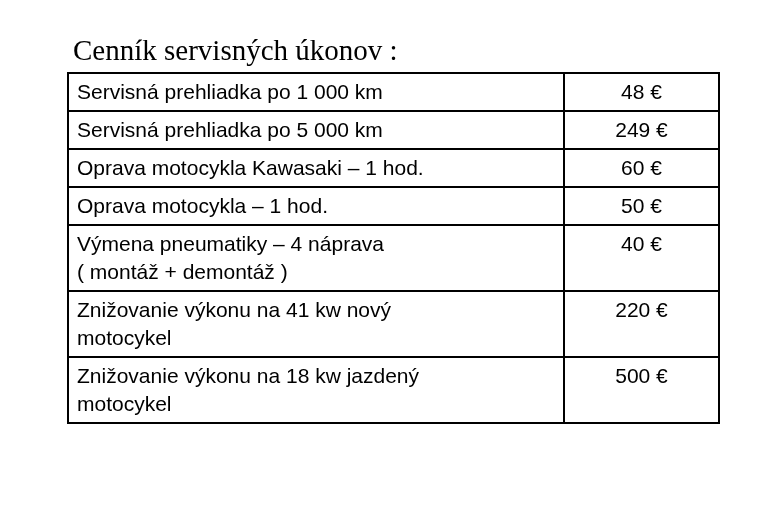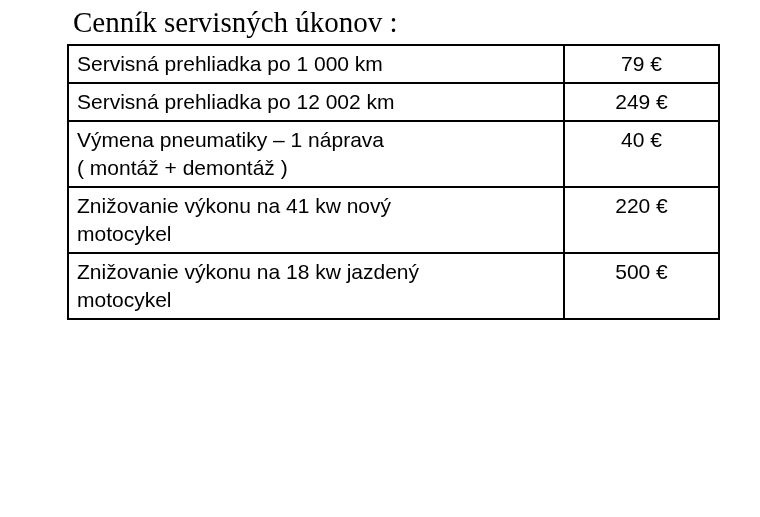--- a/index.html
+++ b/index.html
@@ -8,20 +8,21 @@
     background: #ffffff;
     color: #000000;
     font-family: "Liberation Sans", sans-serif;
   }
   .page {
     position: relative;
     width: 760px;
     height: 465px;
     background: #ffffff;
     overflow: hidden;
+    margin-top: 28px;
   }
   .doc-title {
     font-family: "Liberation Serif", serif;
     font-weight: normal;
     font-size: 29px;
     line-height: 38px;
     margin: 3px 0 3px 73px;
     letter-spacing: 0px;
   }
   table.price-table {
@@ -50,28 +51,36 @@
 </head>
 <body>
 
 <div class="page">
   <h1 class="doc-title">Cenník servisných úkonov :</h1>
 
   <table class="price-table">
     <tbody>
         <tr>
           <td class="service-cell">Servisná prehliadka po 1 000 km</td>
-          <td class="price-cell">79 €</td>
+          <td class="price-cell">48 €</td>
         </tr>
         <tr>
-          <td class="service-cell">Servisná prehliadka po 12 002 km</td>
+          <td class="service-cell">Servisná prehliadka po 5 000 km</td>
           <td class="price-cell">249 €</td>
         </tr>
         <tr>
-          <td class="service-cell">Výmena pneumatiky – 1 náprava
+          <td class="service-cell">Oprava motocykla Kawasaki – 1 hod.</td>
+          <td class="price-cell">60 €</td>
+        </tr>
+        <tr>
+          <td class="service-cell">Oprava motocykla – 1 hod.</td>
+          <td class="price-cell">50 €</td>
+        </tr>
+        <tr>
+          <td class="service-cell">Výmena pneumatiky – 4 náprava
 ( montáž + demontáž )</td>
           <td class="price-cell">40 €</td>
         </tr>
         <tr>
           <td class="service-cell">Znižovanie výkonu na 41 kw nový
 motocykel</td>
           <td class="price-cell">220 €</td>
         </tr>
         <tr>
           <td class="service-cell">Znižovanie výkonu na 18 kw jazdený

